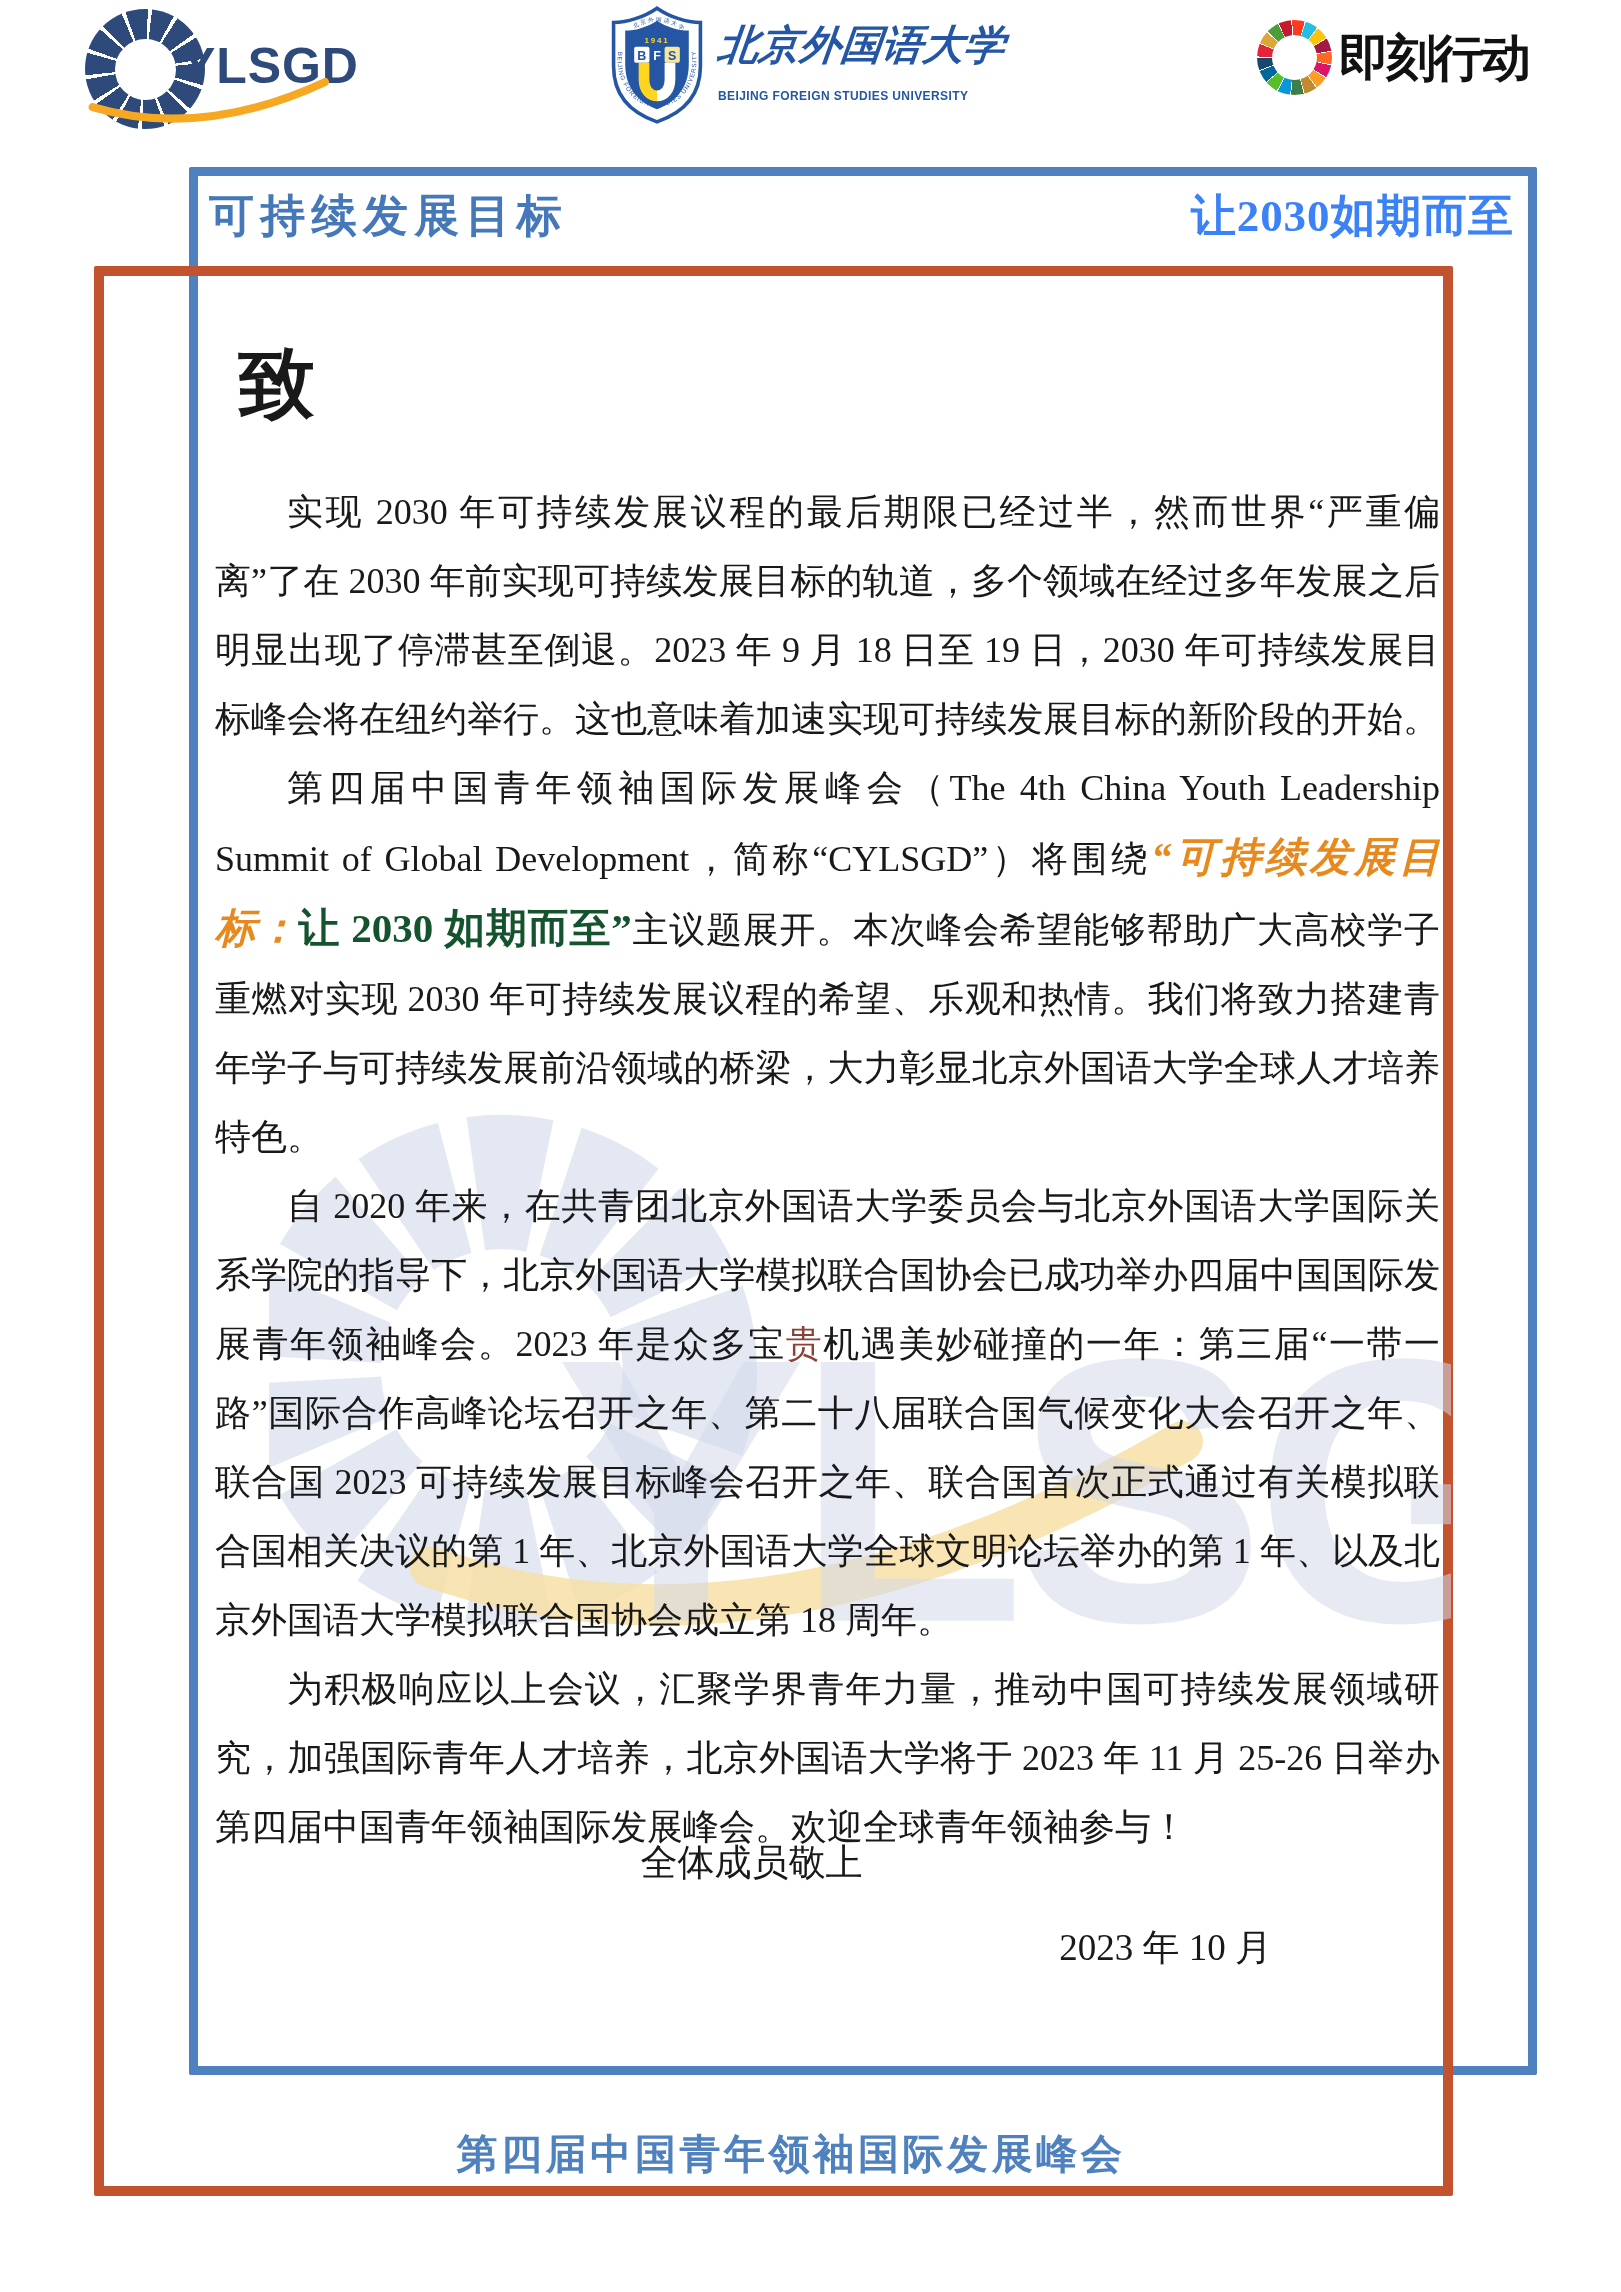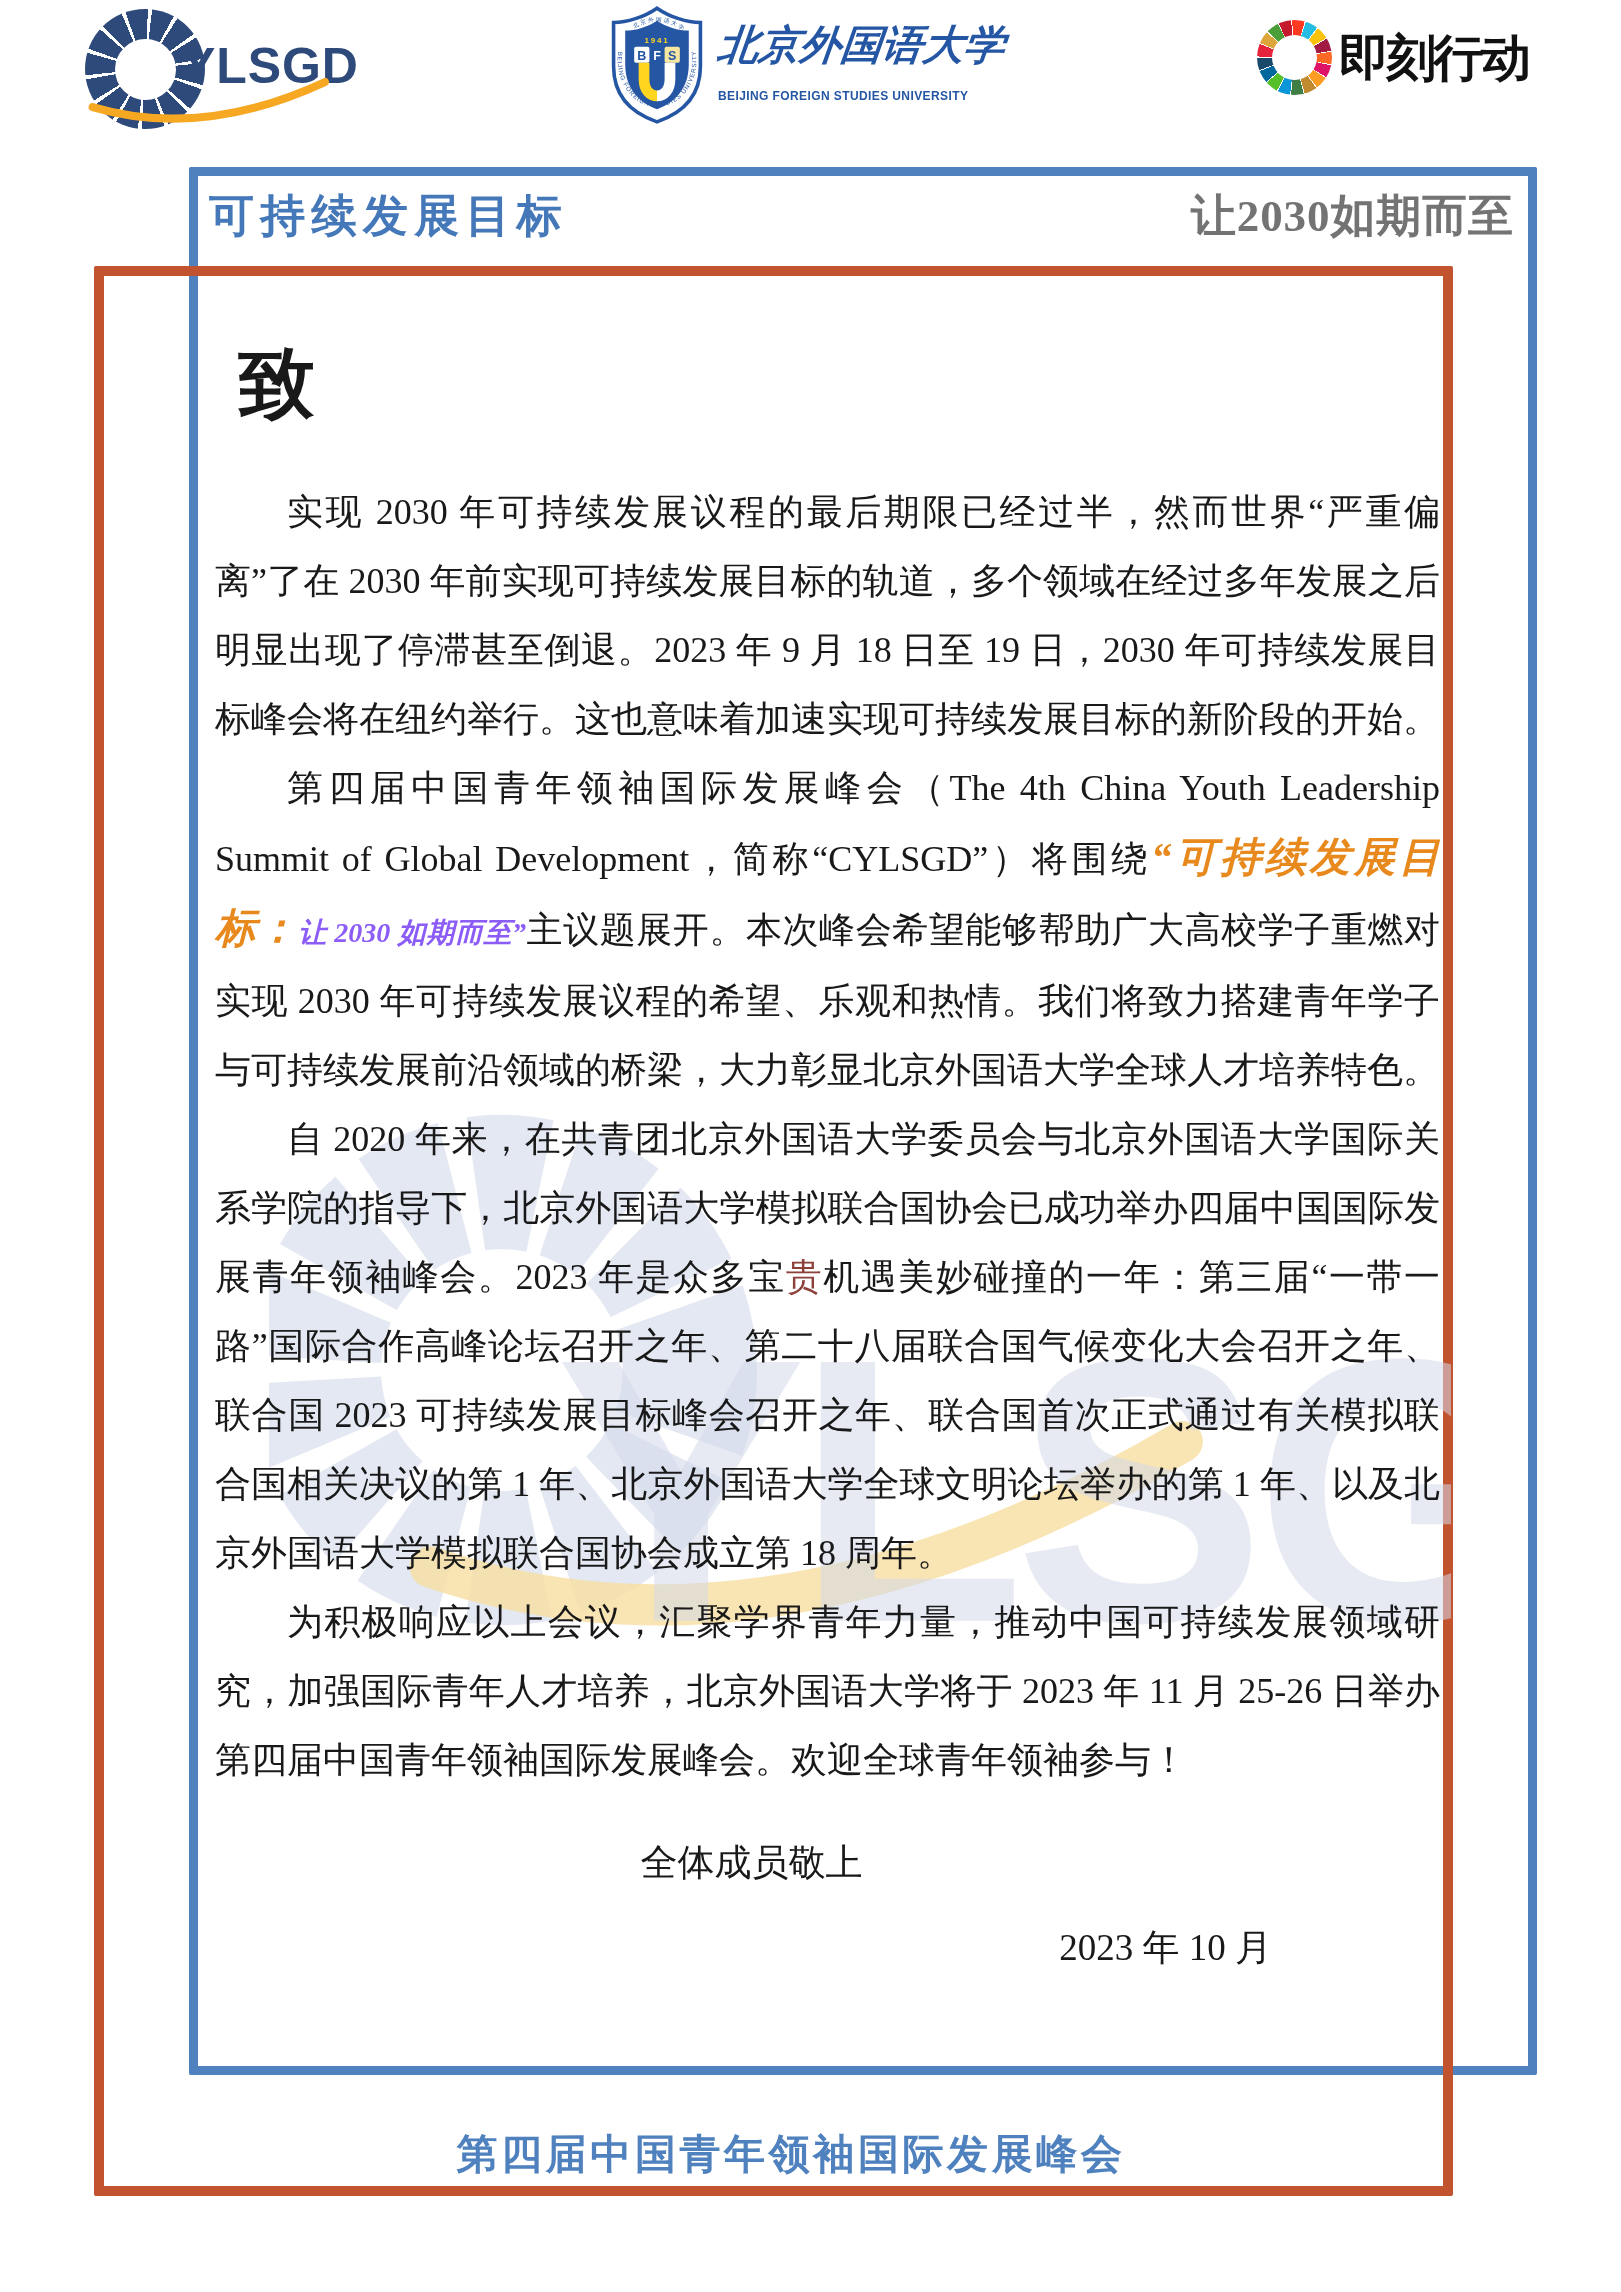--- a/index.html
+++ b/index.html
@@ -27,32 +27,32 @@
     font-weight:800;font-size:50px;letter-spacing:-2.7px;color:#111;white-space:nowrap;}
   
   .frame-blue{position:absolute;left:189px;top:167px;width:1348px;height:1908px;
     border:9.9px solid #4E81BD;border-radius:1.8px;box-sizing:border-box;}
   .frame-orange{position:absolute;left:94px;top:266px;width:1359px;height:1930px;
     border:10.7px solid #C2532F;border-radius:1.8px;box-sizing:border-box;}
   
   .hdr-left{position:absolute;left:209px;top:186px;font-size:45px;font-weight:700;
     letter-spacing:6.3px;color:#4478B8;}
   .hdr-right{position:absolute;right:108px;top:186px;font-size:45px;font-weight:700;
-    letter-spacing:0.9px;color:#737373;text-align:center;}
+    letter-spacing:0.9px;color:#3b82f6;text-align:center;}
   
   .watermark{position:absolute;left:269px;top:994px;width:1182px;height:770px;z-index:0;pointer-events:none;}
   
   .salutation{position:absolute;left:238px;top:346px;z-index:2;display:flex;align-items:baseline;}
   .salutation .big{font-size:77px;font-weight:700;line-height:1;}
   .salutation .rest{font-size:50px;font-weight:700;line-height:1;}
   .body-text{position:absolute;left:215px;top:478px;width:1225px;z-index:2;
     font-size:36px;line-height:69px;text-align:justify;}
   .body-text p{margin:0;text-indent:2em;}
   .hl-o{color:#E8891D;font-weight:700;font-style:italic;font-size:41px;}
-  .hl-b{color:#8b5cf6;font-weight:700;font-style:italic;font-size:28px;}
+  .hl-b{color:#14532d;font-weight:700;font-size:41px;}
   .red-char{color:#8B4039;}
   .sig-block{position:absolute;left:215px;top:1820px;width:1225px;z-index:2;font-size:37px;line-height:85px;}
   .sig-block .l1{text-align:right;}
   .sig-block .l2{text-align:center;padding-right:152px;}
   .sig-block .l3{text-align:right;padding-right:168px;}
   
   .footer-cn{position:absolute;left:12px;top:2127px;width:1558px;text-align:center;
     font-size:41px;font-weight:700;letter-spacing:3.6px;color:#4E81BD;z-index:2;}
   .footer-en{position:absolute;left:0;top:2215px;width:1622px;text-align:center;
     font-size:40px;letter-spacing:1.3px;color:#C45A40;z-index:2;white-space:nowrap;}

